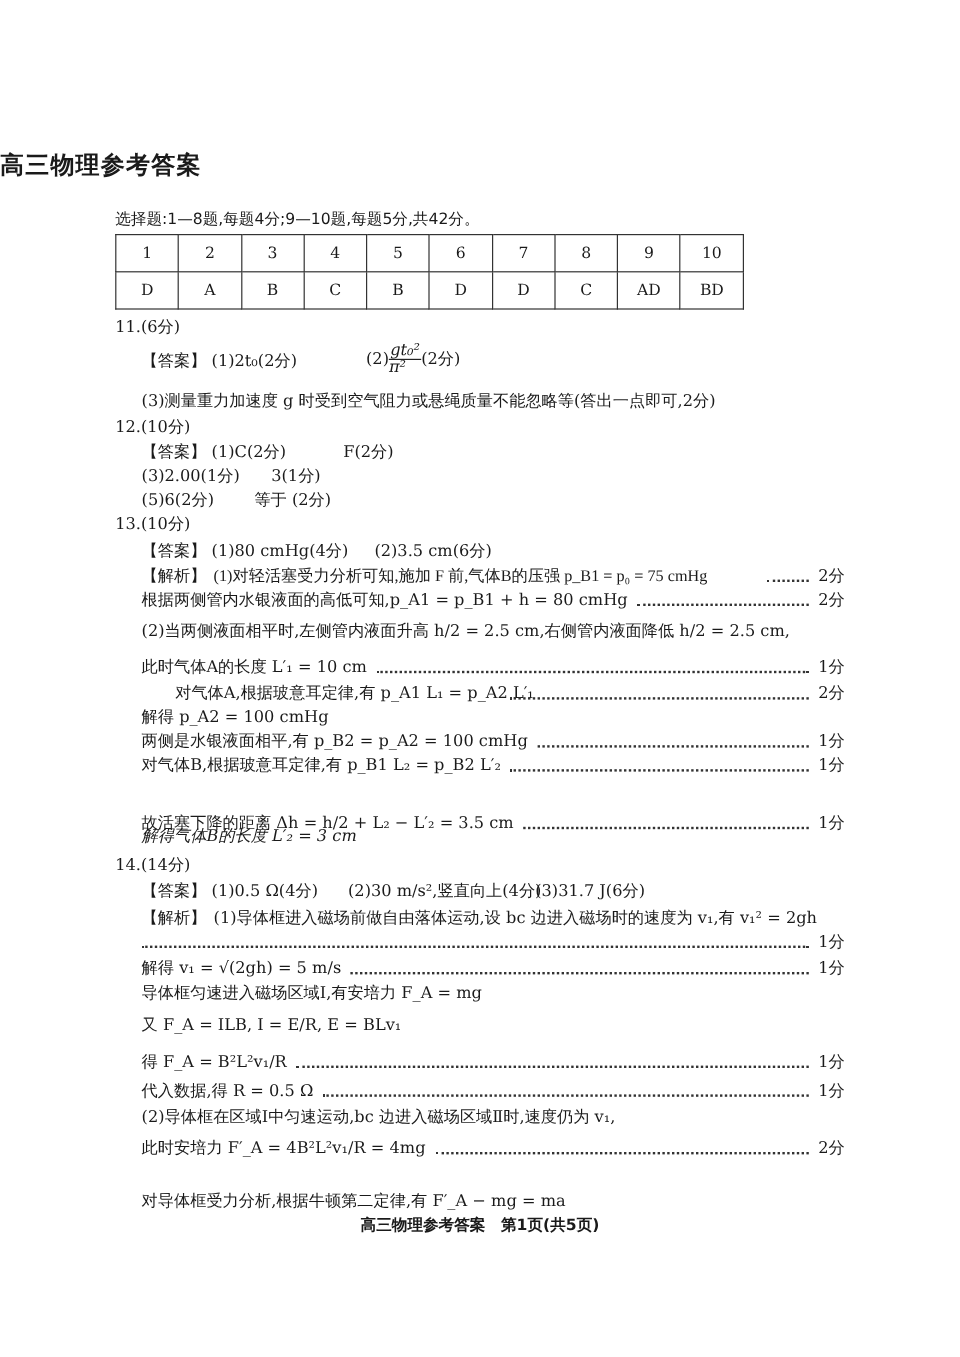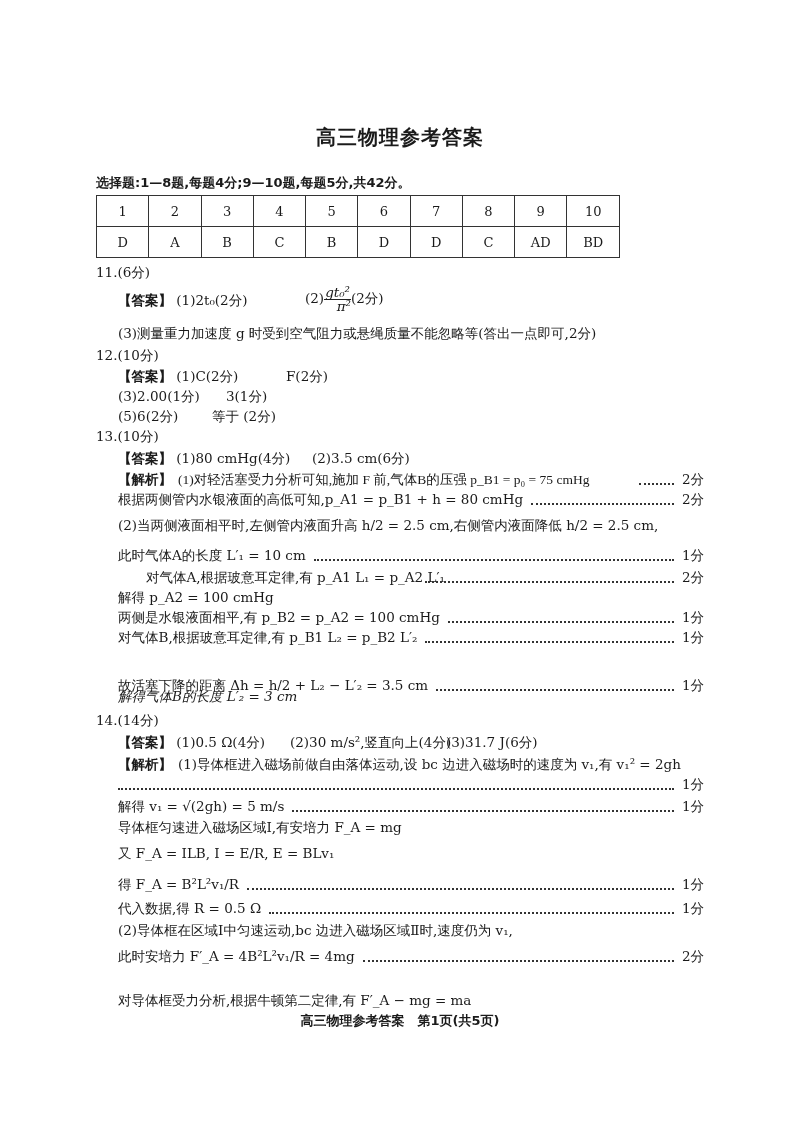--- a/index.html
+++ b/index.html
@@ -1,29 +1,29 @@
 <!DOCTYPE html>
 <html><head>
 <meta charset="utf-8">
 <style>
   html, body { margin:0; padding:0; background:#fff; }
   body { width:800px; height:1131px; position:relative; overflow:hidden;
          font-family:"DejaVu Serif", serif; color:#1a1a1a; font-size:13.5px; }
   .abs { position:absolute; white-space:nowrap; }
-  .title { left:0; width:800px; text-align:center; top:124px; font-family:"DejaVu Sans", sans-serif;
+  .title { left:0; width:800px; text-align:left; top:124px; font-family:"DejaVu Sans", sans-serif;
            font-weight:bold; font-size:20px; letter-spacing:1px; }
-  .bold { font-weight:bold; font-family:"DejaVu Sans", sans-serif;text-align:center; }
+  .bold { font-weight:normal; font-family:"DejaVu Sans", sans-serif;text-align:center; }
   table.ans { position:absolute; left:96px; top:195px; border-collapse:collapse; width:524px; }
   table.ans td { border:1px solid #333; text-align:center; height:30px; width:52px; font-size:13px; padding:0; }
   .row { position:absolute; left:118px; white-space:nowrap; }
   .qh { position:absolute; left:96px; white-space:nowrap; }
   .pts { position:absolute; right:96px; white-space:nowrap; }
   .dots { position:absolute; border-bottom:2px dotted #333; height:0; }
   .it { font-style:italic; }
-  .frac { display:inline-block; vertical-align:middle; text-align:right; line-height:13px; }
+  .frac { display:inline-block; vertical-align:middle; text-align:left; line-height:13px; }
   .frac .n { display:block; border-bottom:1px solid #222; padding:0 1px; }
   .frac .d { display:block; }
   .footer { left:0; width:800px; text-align:center; top:1012px; font-family:"DejaVu Sans", sans-serif; font-weight:bold; font-size:13px; }
 </style>
 </head>
 <body>
 
 <div class="abs title">高三物理参考答案</div>
 
 <div class="abs bold" style="left:96px;top:174px;font-size:13px;">选择题:1—8题,每题4分;9—10题,每题5分,共42分。</div>

